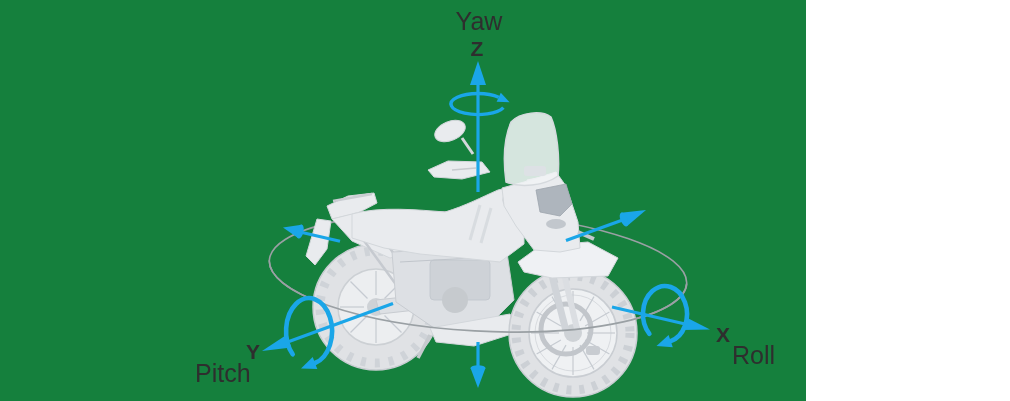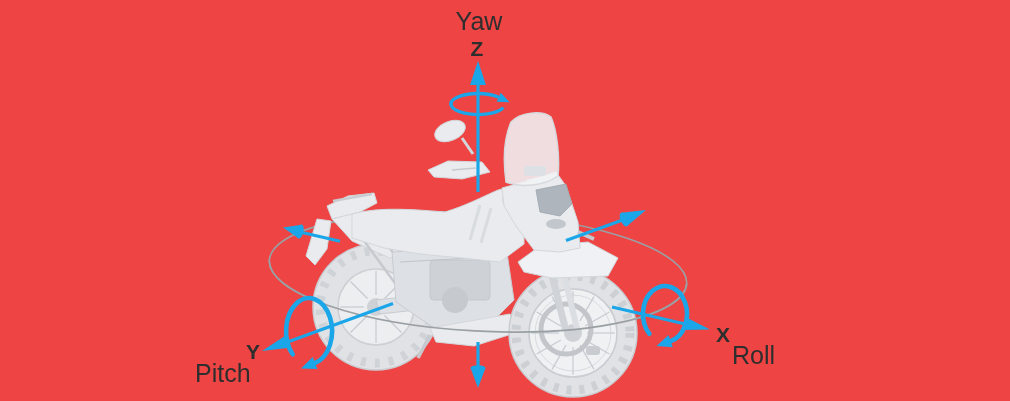--- a/index.html
+++ b/index.html
@@ -4,21 +4,21 @@
 <style>
   :root{
     --accent:#1aa6e8;
     --label-text:#2e2e2e;
     --ground-ring:#9aa0a4;
     --bike-body:#e9ebee;
     --bike-outline:#d3d7db;
   }
   html,body{margin:0;padding:0;background:#fff;}
   .stage{
-    position:relative;width:1010px;height:401px;background:#ef4444;
+    position:relative;width:806px;height:401px;background:#15803d;
     font-family:"Liberation Sans","DejaVu Sans",sans-serif;overflow:hidden;
   }
   .stage svg{position:absolute;left:0;top:0;}
   .blue-fill{fill:var(--accent);}
   .blue-stroke{stroke:var(--accent);fill:none;}
   .ring{stroke:var(--ground-ring);fill:none;stroke-width:1.6;}
   .lbl{fill:var(--label-text);font-size:25px;}
   .axis-lbl{fill:var(--label-text);font-size:21px;font-weight:bold;}
   .body-fill{fill:var(--bike-body);stroke:var(--bike-outline);stroke-width:1;}
   .body-light{fill:#eff1f4;stroke:var(--bike-outline);stroke-width:1;}

